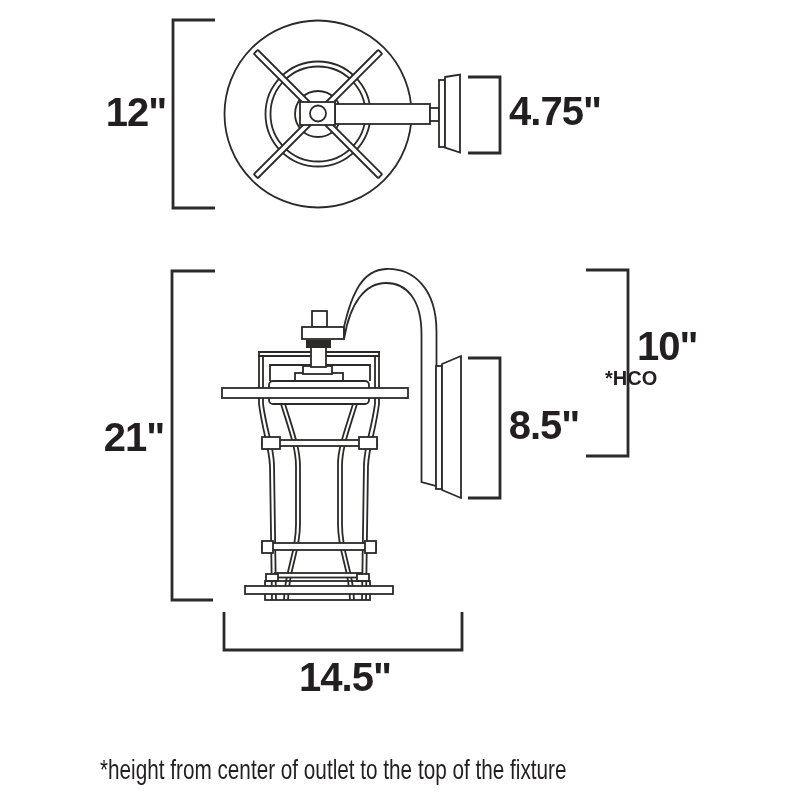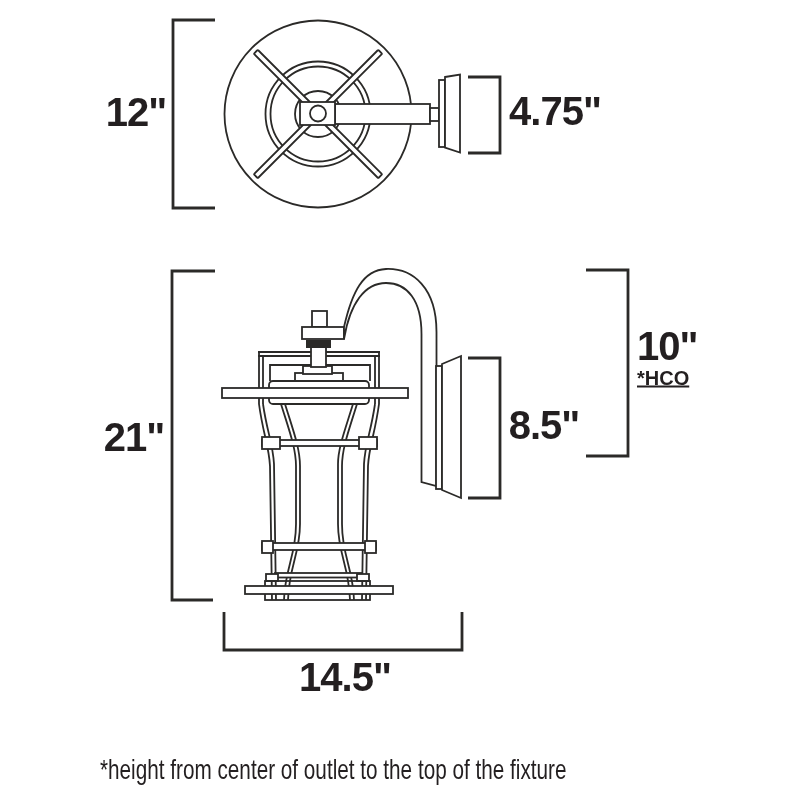--- a/index.html
+++ b/index.html
@@ -92,18 +92,18 @@
   <div class="dim" style="left:136px;top:112px;">12"</div>
 
   <div class="dim" style="left:555px;top:111px;">4.75"</div>
 
   <div class="dim" style="left:134px;top:437px;">21"</div>
 
   <div class="dim" style="left:544px;top:425px;">8.5"</div>
 
   <div class="dim dim-left" style="left:637px;top:346px;transform:translateY(-50%);">10"</div>
 
-  <div class="dim dim-left dim-small" style="left:637px;top:378px;transform:translateY(-50%);text-decoration:underline;">*HCO</div>
+  <div class="dim dim-left dim-small" style="left:605px;top:378px;transform:translateY(-50%);">*HCO</div>
 
   <div class="dim" style="left:345px;top:677px;">14.5"</div>
 
   <div class="footnote">*height from center of outlet to the top of the fixture</div>
 </div>
 
 </body></html>

